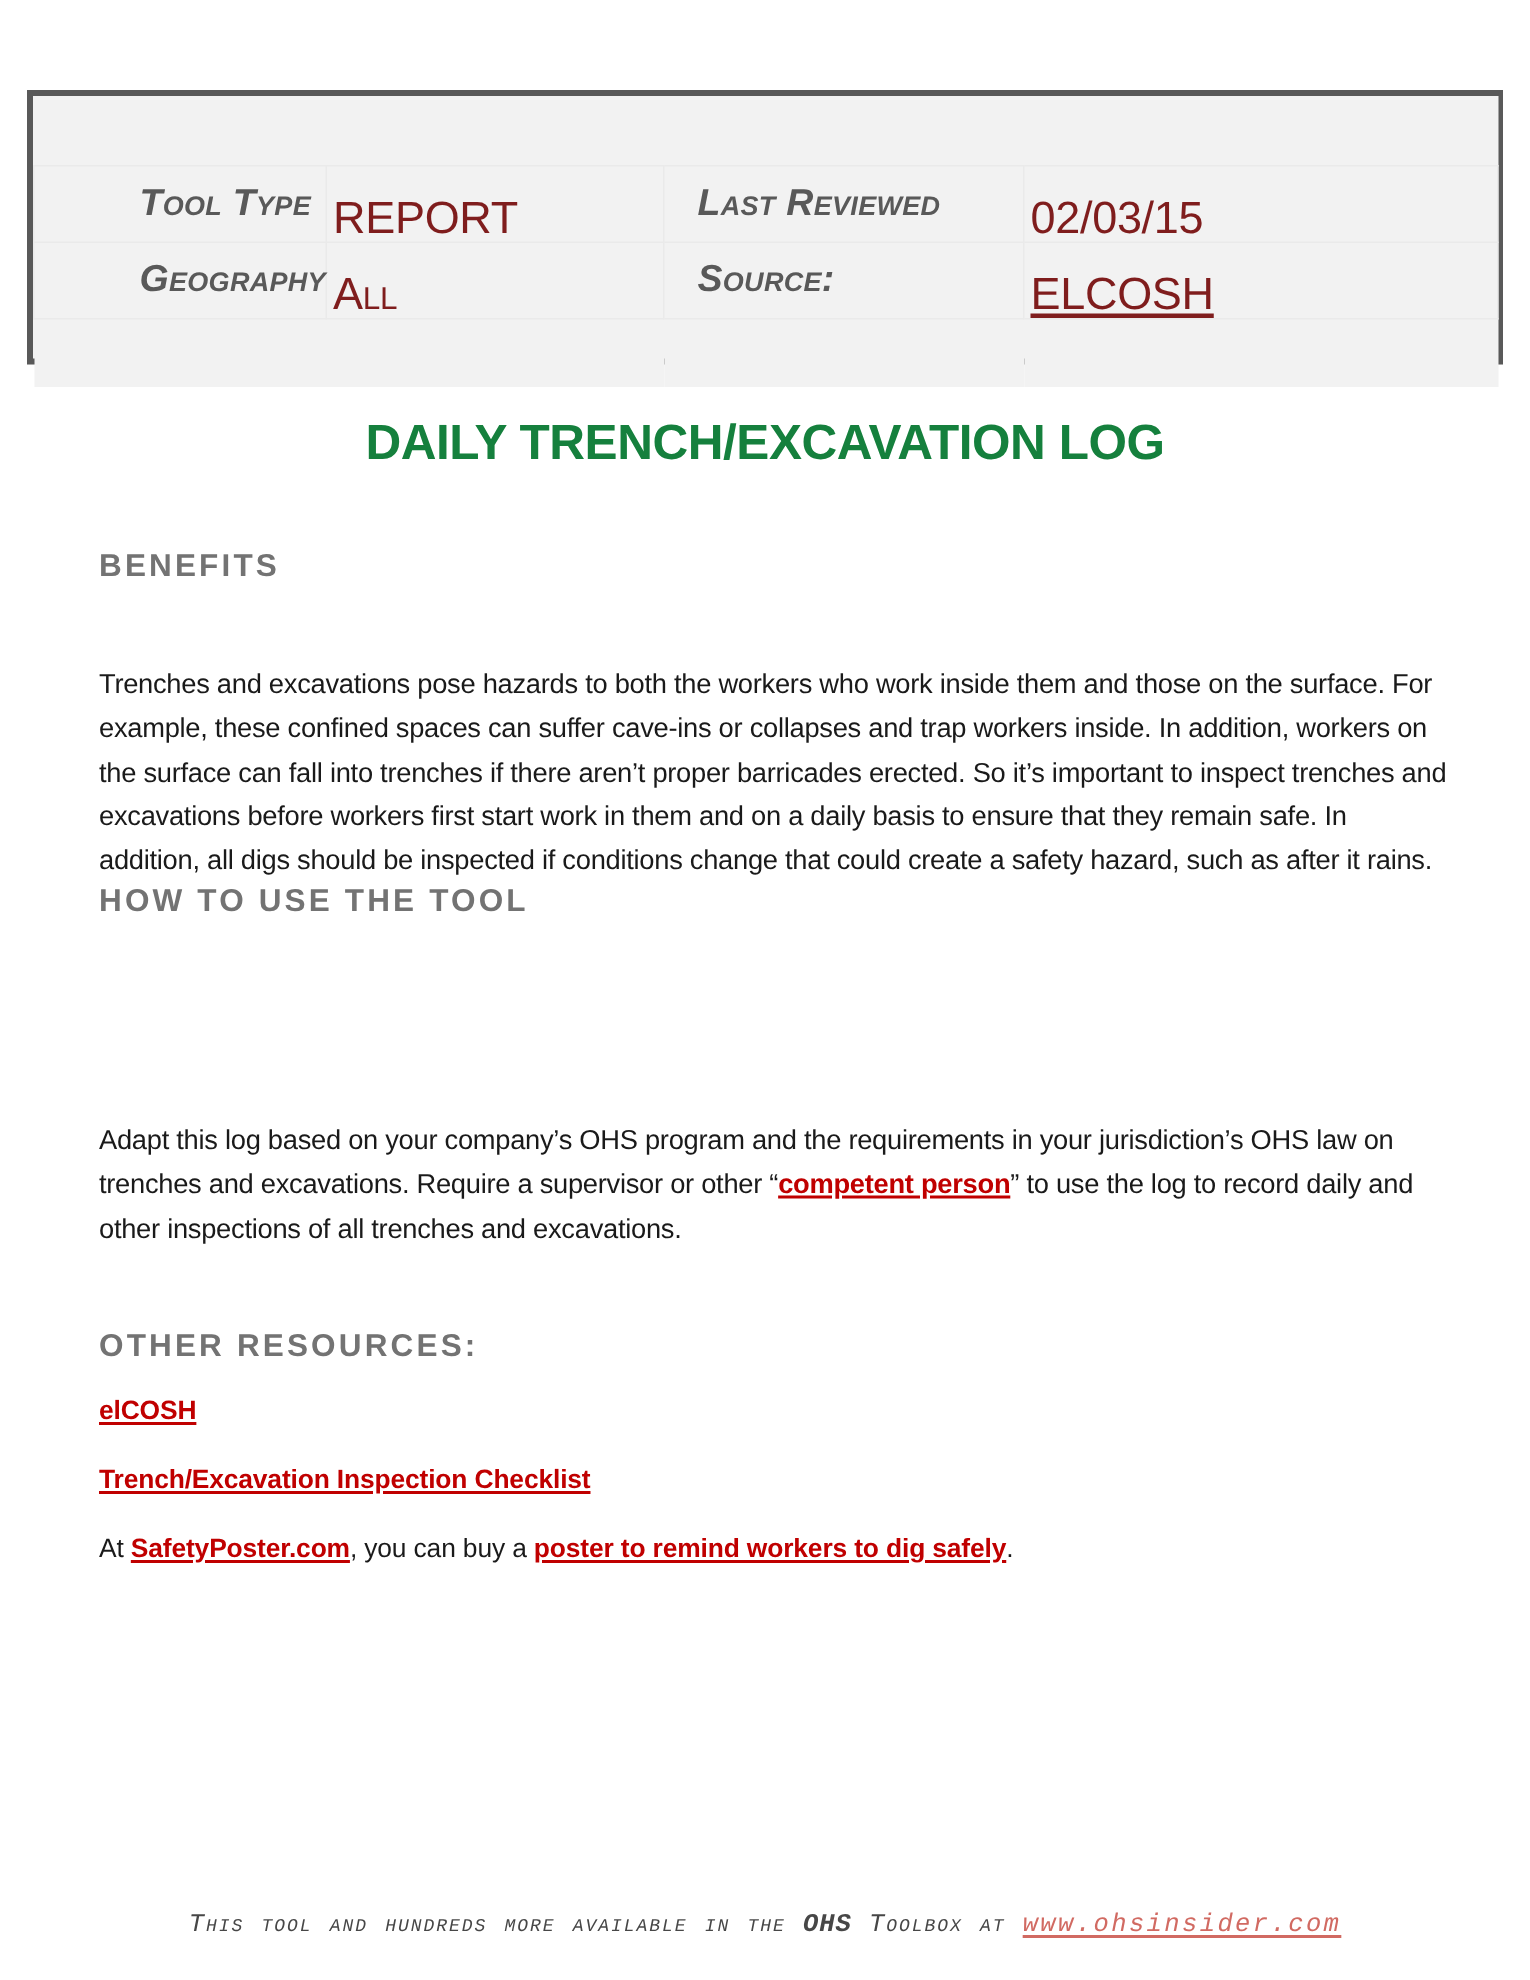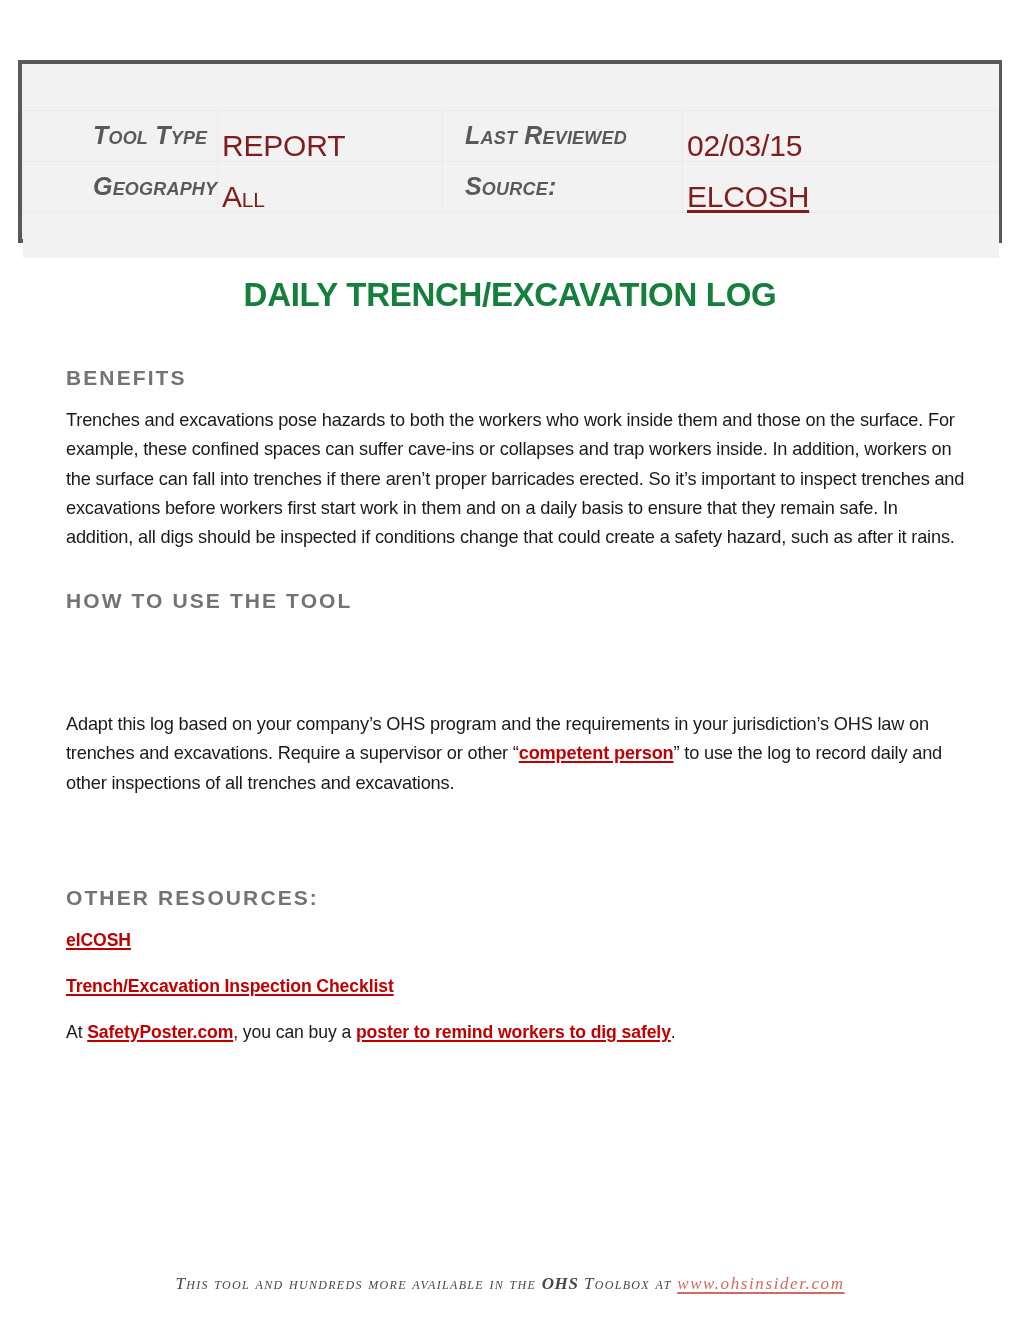--- a/index.html
+++ b/index.html
@@ -126,20 +126,21 @@
   .body-block {
     position: absolute;
     left: 66px;
     width: 902px;
     color: #1A1A1A;
     font-family: "Liberation Sans", sans-serif;
     font-size: 18.2px;
     line-height: 29.3px;
     letter-spacing: -0.18px;
     text-align: left;
+    margin-top: 36px;
   }
   #para-benefits { top: 406px; }
   #para-howto    { top: 710px; width: 890px; }
 
   
   a.redlink, .redlink {
     color: #C00000;
     font-weight: 700;
     text-decoration: underline;
     text-underline-offset: 2px;
@@ -162,21 +163,21 @@
   #res-3 { top: 1020px; }
 
   
   .footer {
     position: absolute;
     left: 0;
     top: 1274px;
     width: 1020px;
     text-align: center;
     color: #474747;
-    font-family: Liberation Serif, serif;
+    font-family: Liberation Mono, monospace;
     font-size: 17px;
     font-style: italic;
     font-variant: small-caps;
     letter-spacing: 1.3px;
     line-height: 1.2;
     white-space: nowrap;
   }
   .footer .ohs-strong {
     font-variant: normal;
     font-weight: 700;

